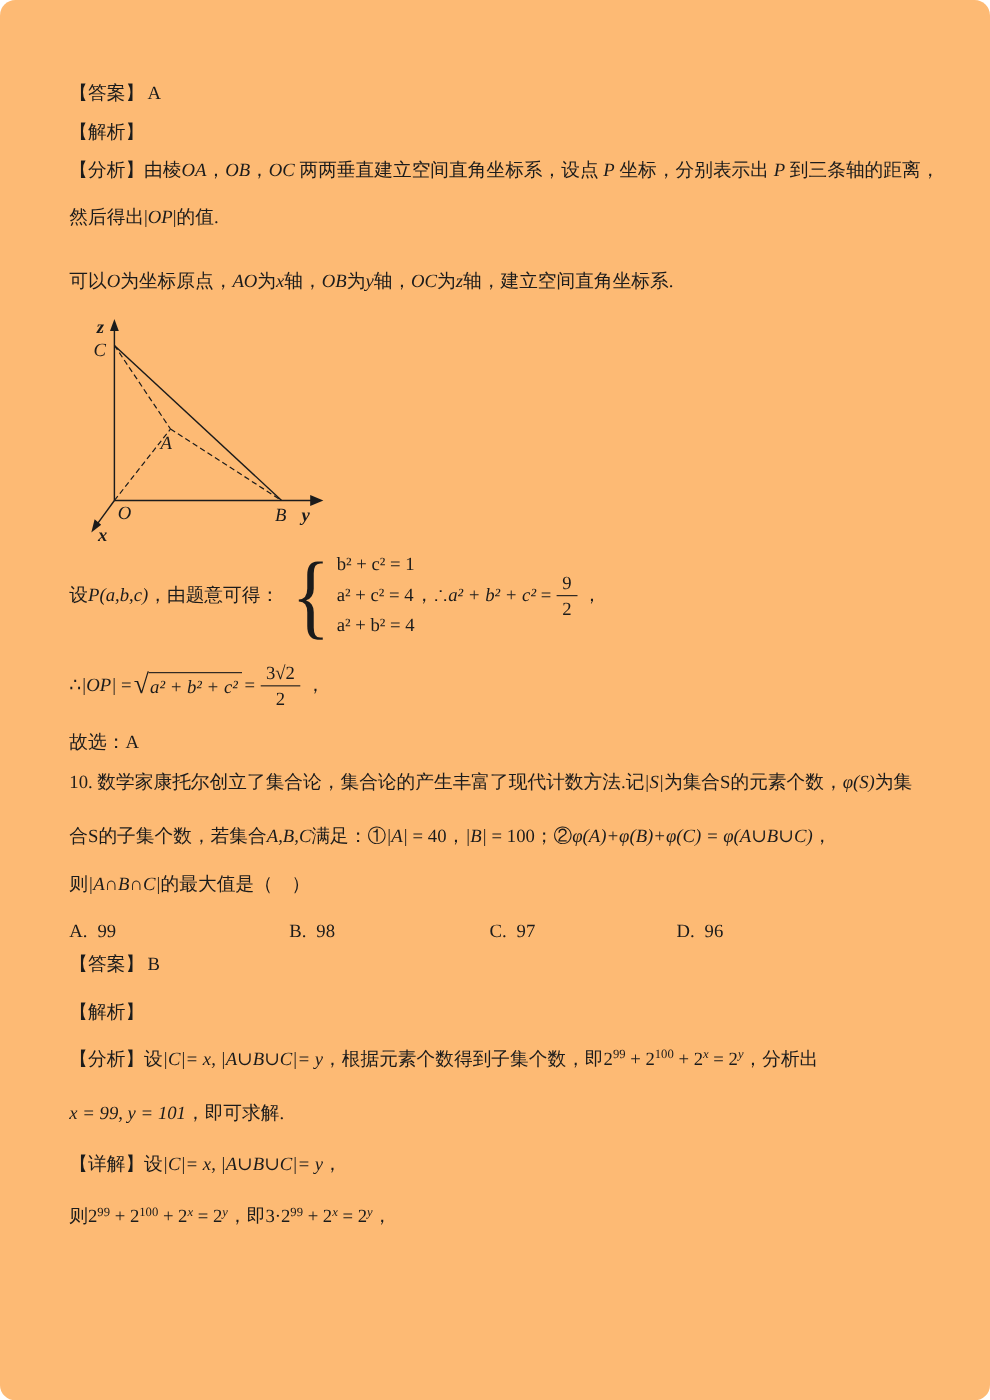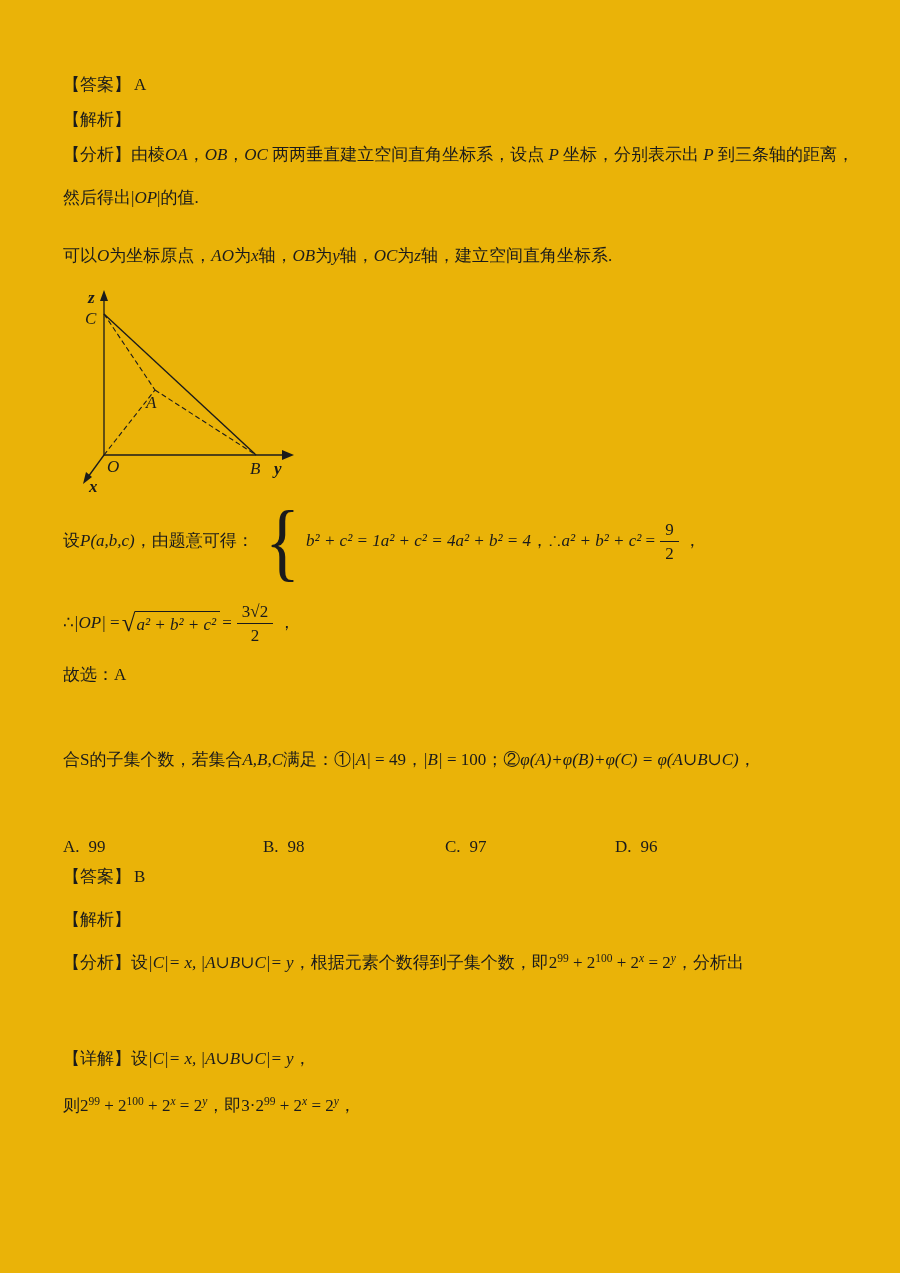--- a/index.html
+++ b/index.html
@@ -1,29 +1,29 @@
 <!DOCTYPE html>
 <html><head>
 <meta charset="utf-8">
 <style>
   html,body{margin:0;padding:0;background:#ffffff;}
   .page{
-    position:relative;width:900px;height:1273px;background:#eab308;overflow:hidden;
+    position:relative;width:900px;height:1273px;background:#fdba74;overflow:hidden;
     color:#1b1b1b;font-family:"Liberation Serif","DejaVu Serif",serif;
-    font-size:17px;line-height:26px;
+    font-size:17px;line-height:26px;border-radius:14px;
   }
   .ln{position:absolute;left:63px;white-space:nowrap;}
   .eqrow{position:absolute;left:63px;display:flex;align-items:center;white-space:nowrap;}
   .r-t{font-style:normal;}
   .r-m{font-style:italic;}
   .r-s,.r-si{font-size:11.5px;position:relative;top:-6px;}
   .r-si{font-style:italic;}
   .ansv{margin-left:3px;}
   .brace{font-size:86px;line-height:1;font-weight:300;margin:0 3px 0 8px;transform:scaleX(.85);transform-origin:center;}
-  .sys{display:inline-flex;flex-direction:row;font-style:italic;line-height:28px;}
+  .sys{display:inline-flex;flex-direction:column;line-height:28px;}
   .frac{display:inline-flex;flex-direction:column;align-items:center;line-height:21px;margin:0 5px;text-align:center;}
   .frac .num{border-bottom:1.3px solid #1b1b1b;padding:0 5px 1px 5px;display:block;}
   .frac .den{padding-top:1px;display:block;}
   .sqrt{display:inline-flex;align-items:flex-start;margin:0 2px;}
   .radsign{font-size:25px;line-height:24px;font-style:normal;}
   .radicand{font-style:italic;border-top:1.4px solid #1b1b1b;padding:2px 4px 0 1px;line-height:22px;}
   .opt{position:absolute;white-space:nowrap;}
   .opt .olabel{margin-right:9px;}
   .diagram{position:absolute;left:76px;top:287px;}
   .diagram text{font-size:17px;font-style:italic;fill:#1b1b1b;font-family:"Liberation Serif","DejaVu Serif",serif;}
@@ -106,40 +106,49 @@
       <span class="num">3√2</span>
       <span class="den">2</span>
     </span>
     <span><span class="r-t">，</span></span>
   </div>
 
   <div class="ln" style="top:662px">
     <span>故选：A</span>
   </div>
 
+  <div class="ln" style="top:698px">
+    <span><span class="r-t">10. 数学家康托尔创立了集合论，集合论的产生丰富了现代计数方法.记</span><span class="r-m">|S|</span><span class="r-t">为集合S的元素个数，</span><span class="r-m">φ(S)</span><span class="r-t">为集</span></span>
+  </div>
   <div class="ln" style="top:747px">
-    <span><span class="r-t">合S的子集个数，若集合</span><span class="r-m">A,B,C</span><span class="r-t">满足：①</span><span class="r-m">|A|</span><span class="r-t"> = 49，</span><span class="r-m">|B|</span><span class="r-t"> = 100；②</span><span class="r-m">φ(A)+φ(B)+φ(C) = φ(A∪B∪C)</span><span class="r-t">，</span></span>
+    <span><span class="r-t">合S的子集个数，若集合</span><span class="r-m">A,B,C</span><span class="r-t">满足：①</span><span class="r-m">|A|</span><span class="r-t"> = 40，</span><span class="r-m">|B|</span><span class="r-t"> = 100；②</span><span class="r-m">φ(A)+φ(B)+φ(C) = φ(A∪B∪C)</span><span class="r-t">，</span></span>
+  </div>
+  <div class="ln" style="top:791px">
+    <span><span class="r-t">则</span><span class="r-m">|A∩B∩C|</span><span class="r-t">的最大值是（　）</span></span>
   </div>
 
   <div style="position:absolute;top:834px;left:0;width:900px;height:26px;text-align:center;">
     <span class="opt" style="left:63px"><span class="olabel">A.</span><span>99</span></span>
     <span class="opt" style="left:263px"><span class="olabel">B.</span><span>98</span></span>
     <span class="opt" style="left:445px"><span class="olabel">C.</span><span>97</span></span>
     <span class="opt" style="left:615px"><span class="olabel">D.</span><span>96</span></span>
   </div>
 
   <div class="ln" style="top:864px">
     <span>【答案】</span><span class="ansv">B</span>
   </div>
   <div class="ln" style="top:907px">
     <span>【解析】</span>
   </div>
   <div class="ln" style="top:950px">
     <span>【分析】</span><span><span class="r-t">设</span><span class="r-m">|C|= x, |A∪B∪C|= y</span><span class="r-t">，根据元素个数得到子集个数，即</span><span class="r-t">2</span><span class="r-s">99</span><span class="r-t"> + 2</span><span class="r-s">100</span><span class="r-t"> + 2</span><span class="r-si">x</span><span class="r-t"> = 2</span><span class="r-si">y</span><span class="r-t">，分析出</span></span>
   </div>
+  <div class="ln" style="top:999px">
+    <span><span class="r-m">x = 99, y = 101</span><span class="r-t">，即可求解.</span></span>
+  </div>
   <div class="ln" style="top:1046px">
     <span>【详解】</span><span><span class="r-t">设</span><span class="r-m">|C|= x, |A∪B∪C|= y</span><span class="r-t">，</span></span>
   </div>
   <div class="ln" style="top:1093px">
     <span><span class="r-t">则</span><span class="r-t">2</span><span class="r-s">99</span><span class="r-t"> + 2</span><span class="r-s">100</span><span class="r-t"> + 2</span><span class="r-si">x</span><span class="r-t"> = 2</span><span class="r-si">y</span><span class="r-t">，即</span><span class="r-t">3·2</span><span class="r-s">99</span><span class="r-t"> + 2</span><span class="r-si">x</span><span class="r-t"> = 2</span><span class="r-si">y</span><span class="r-t">，</span></span>
   </div>
 
 </div>
 
 </body></html>

